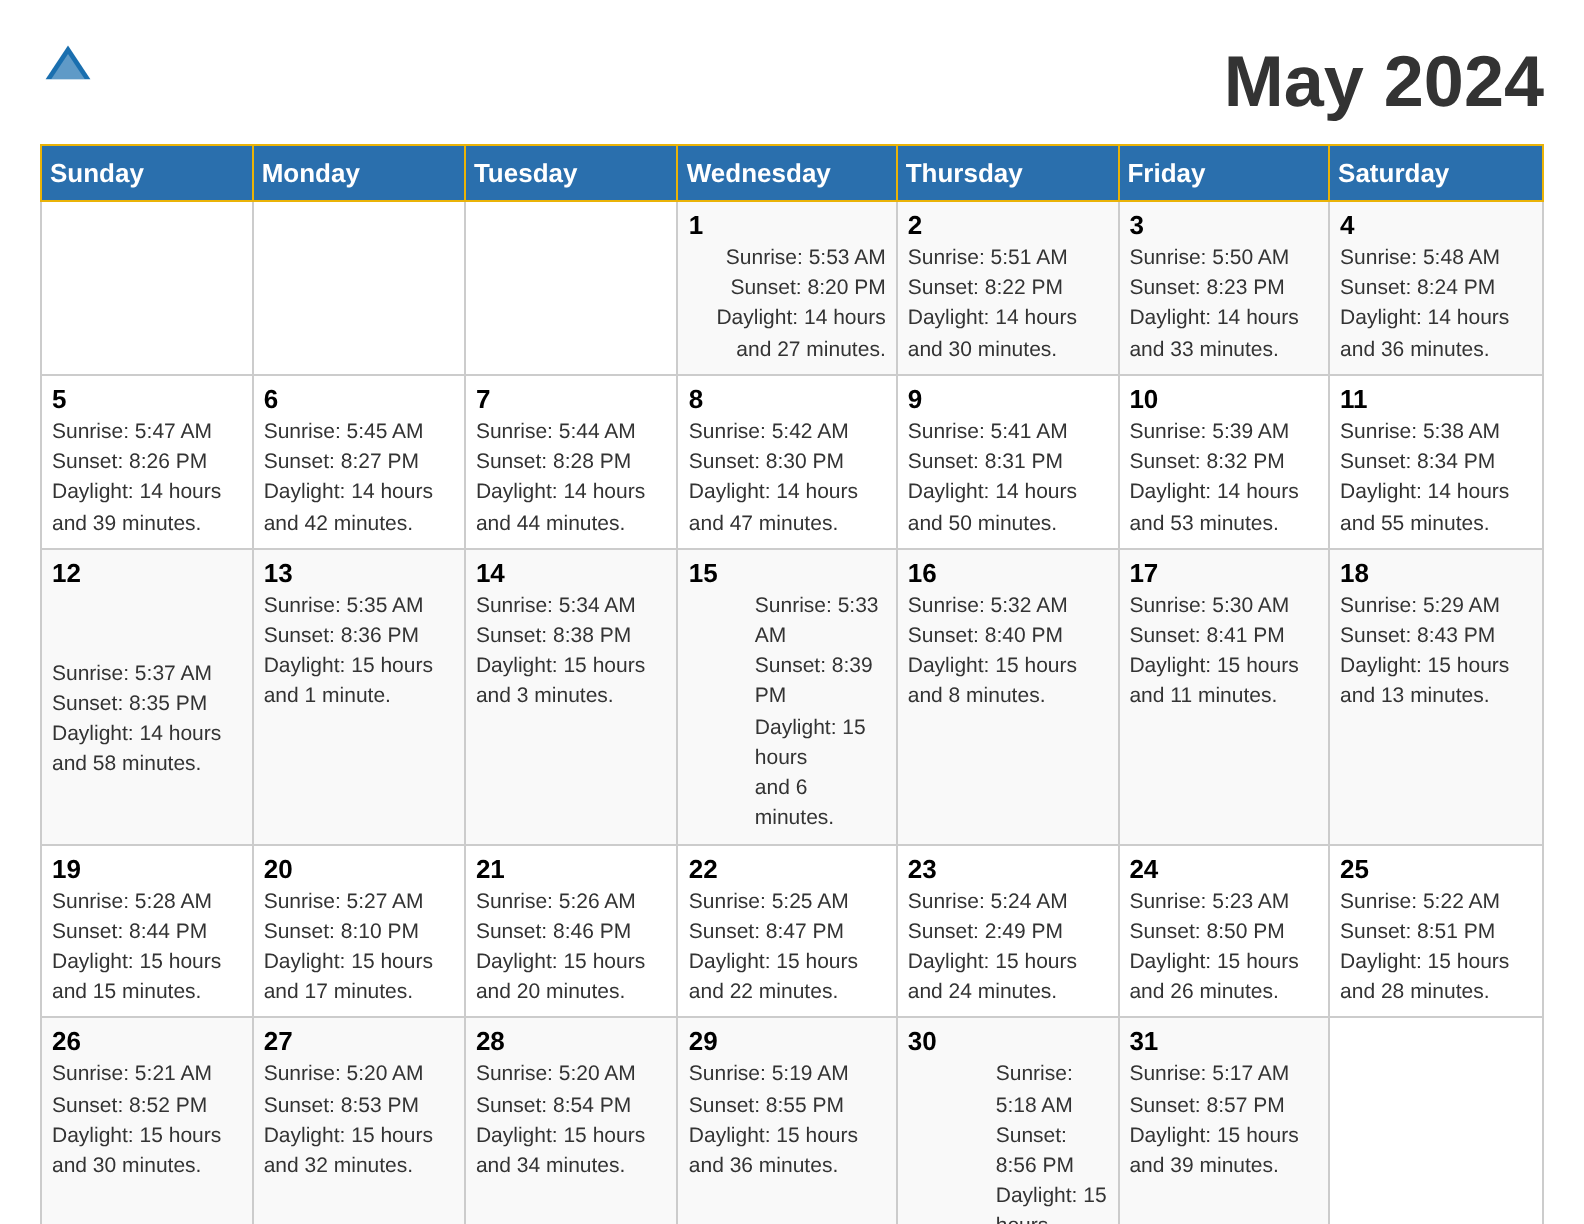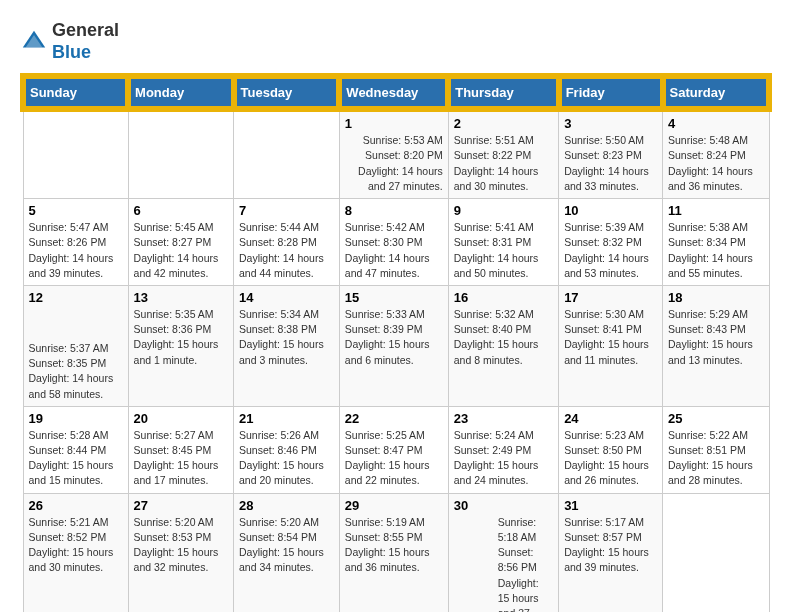--- a/index.html
+++ b/index.html
@@ -49,21 +49,21 @@
       border-collapse: collapse;
       font-size: 11px;
     }
     thead tr th {
       background: #2a6fad;
       color: #fff;
       padding: 6px 4px;
       text-align: left;
       font-size: 13px;
       font-weight: bold;
-      border: 6px solid #eab308;
+      border: 1px solid #eab308;
     }
     tbody tr td {
       border: 1px solid #ccc;
       vertical-align: top;
       padding: 4px 5px;
       height: 80px;
       width: 113px;
       background: #fff;
     }
     tbody tr:nth-child(odd) td {
@@ -86,26 +86,23 @@
   </style>
 </head>
 <body>
 
 <div class="header">
   <div class="logo">
     <svg class="logo-icon" viewBox="0 0 40 40">
       <polygon points="20,4 36,28 4,28" fill="#1a6faf"></polygon>
       <polygon points="20,10 32,28 8,28" fill="#fff" opacity="0.3"></polygon>
     </svg>
-    <div class="logo-text">
-      <div class="logo-general">General</div>
-      <div class="logo-blue">Blue</div>
-    </div>
   </div>
   <div class="title-block">
+    <div class="month-title">May 2024</div>
   </div>
 </div>
 
 <table>
   <thead>
     <tr>
     <th>Sunday</th>
         <th>Monday</th>
         <th>Tuesday</th>
         <th>Wednesday</th>
@@ -216,21 +213,21 @@
         </td>
         <td>
           <span class="day-num">14</span>
           <div class="day-info" style="white-space: pre-line;">Sunrise: 5:34 AM
 Sunset: 8:38 PM
 Daylight: 15 hours
 and 3 minutes.</div>
         </td>
         <td>
           <span class="day-num">15</span>
-          <div class="day-info" style="white-space: pre-line;">Sunrise: 5:33 AM
+          <div class="day-info" style="white-space: pre-line; margin-left: 33px;">Sunrise: 5:33 AM
 Sunset: 8:39 PM
 Daylight: 15 hours
 and 6 minutes.</div>
         </td>
         <td>
           <span class="day-num">16</span>
           <div class="day-info" style="white-space: pre-line;">Sunrise: 5:32 AM
 Sunset: 8:40 PM
 Daylight: 15 hours
 and 8 minutes.</div>
@@ -254,21 +251,21 @@
         <td>
           <span class="day-num">19</span>
           <div class="day-info" style="white-space: pre-line;">Sunrise: 5:28 AM
 Sunset: 8:44 PM
 Daylight: 15 hours
 and 15 minutes.</div>
         </td>
         <td>
           <span class="day-num">20</span>
           <div class="day-info" style="white-space: pre-line;">Sunrise: 5:27 AM
-Sunset: 8:45 PM
+Sunset: 8:10 PM
 Daylight: 15 hours
 and 17 minutes.</div>
         </td>
         <td>
           <span class="day-num">21</span>
           <div class="day-info" style="white-space: pre-line;">Sunrise: 5:26 AM
 Sunset: 8:46 PM
 Daylight: 15 hours
 and 20 minutes.</div>
         </td>

